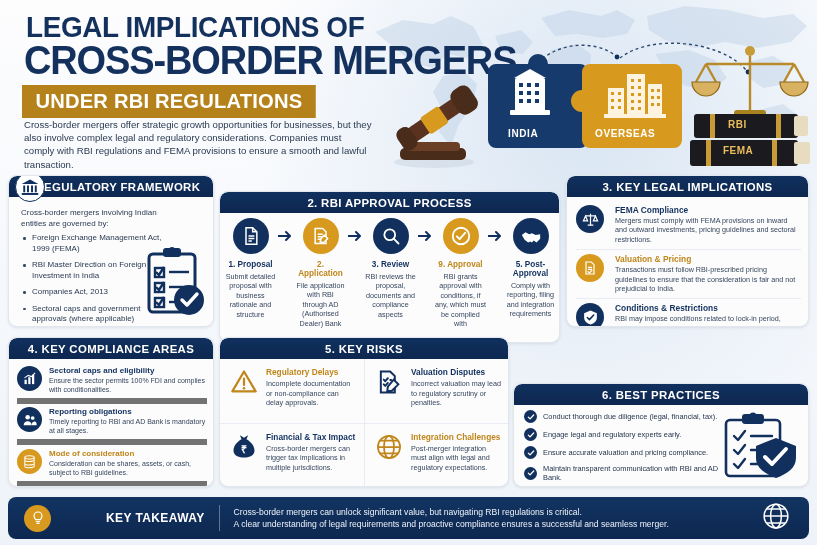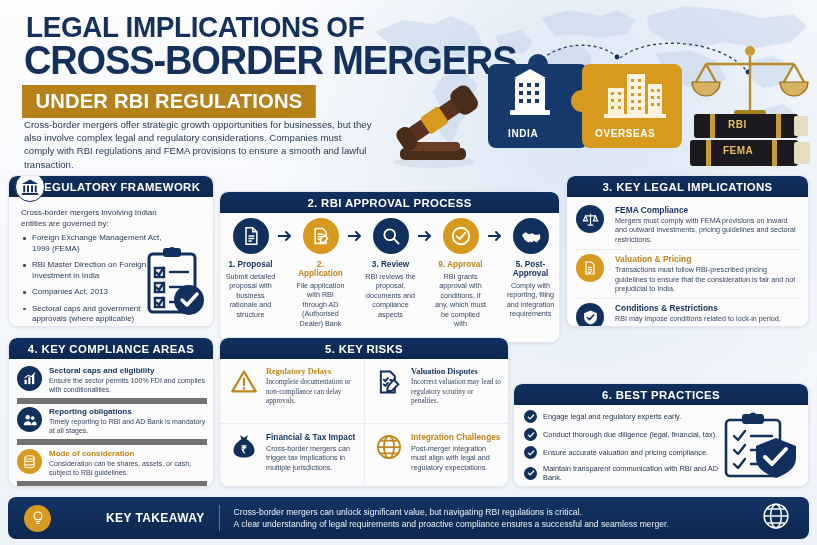--- a/index.html
+++ b/index.html
@@ -151,21 +151,21 @@
   .cmp-title.navy { color: #12305e; }
   .cmp-title.gold { color: #c0861a; }
   .cmp-desc { font-size: 7px; line-height: 9px; color: #35465e; }
 
   
   #panel5 { left: 219px; top: 337px; width: 290px; height: 150px; }
   .risk-grid { position: absolute; left: 0; top: 21px; width: 290px; height: 129px; display: grid;
                grid-template-columns: 1fr 1fr; grid-template-rows: 1fr 1fr; }
   .risk-cell { display: flex; gap: 7px; padding: 8px 8px 6px 9px; }
   .risk-cell.b-r { border-right: 1px solid #e9edf3; }
-  .risk-cell.b-b { border-bottom: 1px solid #e9edf3; font-family: Liberation Serif, serif; }
+  .risk-cell.b-b { border-bottom: 1px solid #e9edf3; }
   .risk-ic { width: 30px; height: 30px; flex: none; display: flex; align-items: center; justify-content: center; }
   .risk-title { font-size: 8.3px; font-weight: 700; margin-bottom: 2px; }
   .risk-title.navy { color: #12305e; }
   .risk-title.gold { color: #c0861a; }
   .risk-desc { font-size: 7.2px; line-height: 9.6px; color: #35465e; }
 
   
   #panel6 { left: 513px; top: 383px; width: 296px; height: 104px; }
   .bp-list { position: absolute; left: 10px; top: 26px; width: 200px; }
   .bp-row { display: flex; align-items: center; gap: 6px; margin-bottom: 5px; }
@@ -649,29 +649,29 @@
 
   <div class="panel" id="panel6">
     <div class="panel-head">6. BEST PRACTICES</div>
     <div class="bp-list">
       <div class="bp-row">
         <div class="bp-check">
           <svg width="8" height="8" viewBox="0 0 12 12">
               <polyline points="2,6.2 4.6,8.8 10,3" fill="none" stroke="#fff" stroke-width="1.9" stroke-linecap="round" stroke-linejoin="round"></polyline>
             </svg>
         </div>
-        <div class="bp-text">Engage legal and regulatory experts early.</div>
+        <div class="bp-text">Conduct thorough due diligence (legal, financial, tax).</div>
       </div>
       <div class="bp-row">
         <div class="bp-check">
           <svg width="8" height="8" viewBox="0 0 12 12">
               <polyline points="2,6.2 4.6,8.8 10,3" fill="none" stroke="#fff" stroke-width="1.9" stroke-linecap="round" stroke-linejoin="round"></polyline>
             </svg>
         </div>
-        <div class="bp-text">Conduct thorough due diligence (legal, financial, tax).</div>
+        <div class="bp-text">Engage legal and regulatory experts early.</div>
       </div>
       <div class="bp-row">
         <div class="bp-check">
           <svg width="8" height="8" viewBox="0 0 12 12">
               <polyline points="2,6.2 4.6,8.8 10,3" fill="none" stroke="#fff" stroke-width="1.9" stroke-linecap="round" stroke-linejoin="round"></polyline>
             </svg>
         </div>
         <div class="bp-text">Ensure accurate valuation and pricing compliance.</div>
       </div>
       <div class="bp-row">

